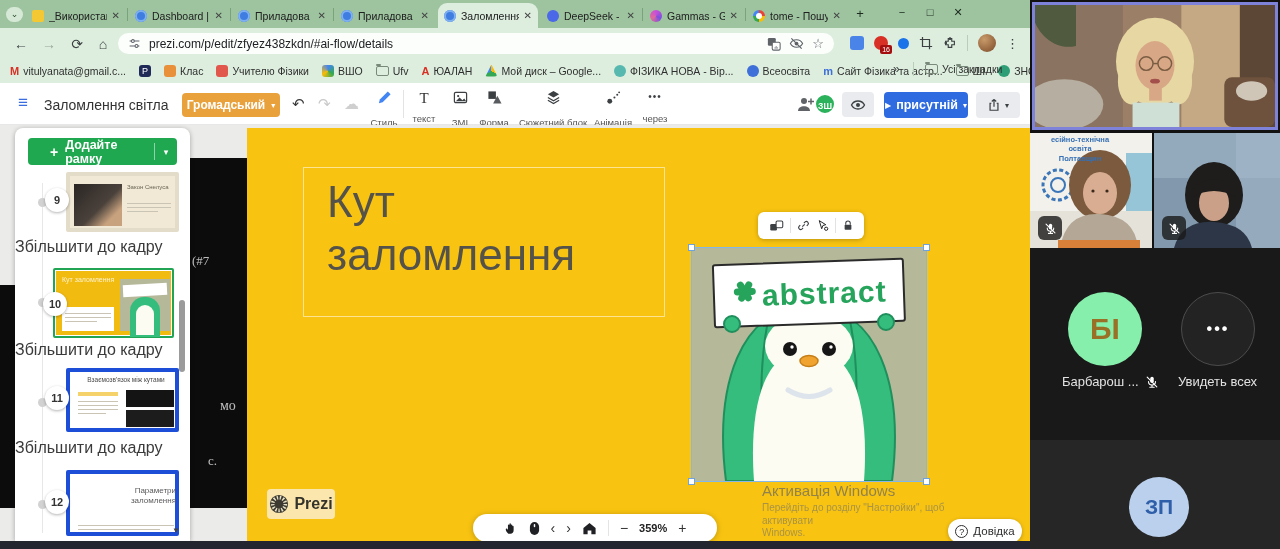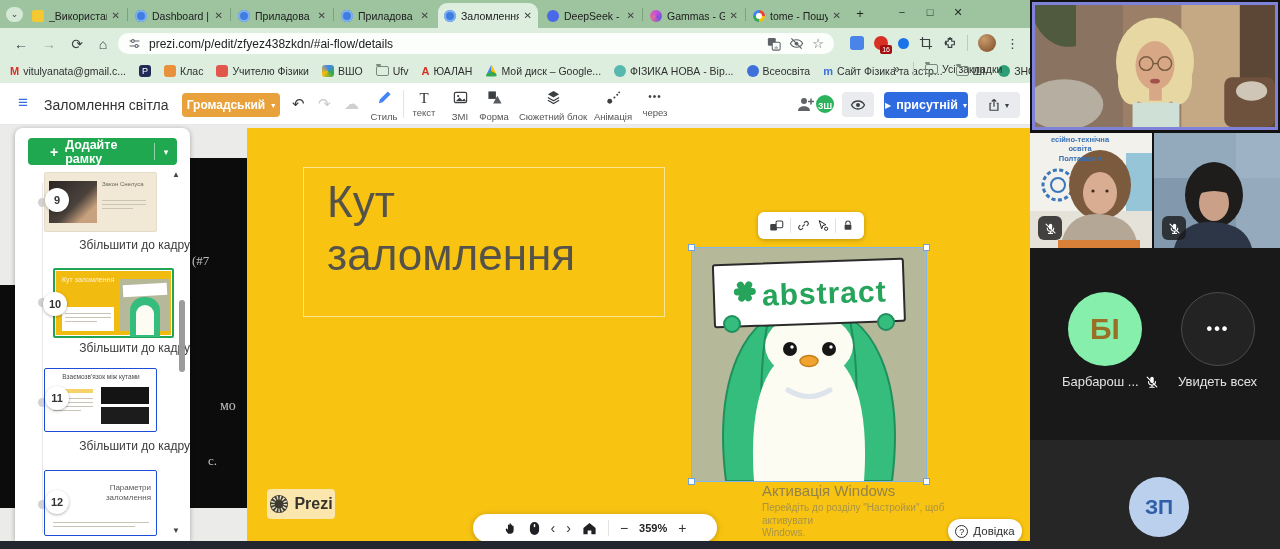--- a/index.html
+++ b/index.html
@@ -39,21 +39,21 @@
   .bm{display:flex;align-items:center;gap:4px;white-space:nowrap}
   .bmi{width:12px;height:12px;border-radius:3px;flex:none;display:inline-block}
   .folder{width:13px;height:10px;border:1.2px solid #7a8a7a;border-radius:2px;position:relative}
   .folder::before{content:"";position:absolute;left:-1px;top:-3px;width:5px;height:2px;background:#7a8a7a;border-radius:1px}
 
   
   .ptoolbar{position:absolute;left:0;top:83px;width:1030px;height:42px;background:#fff;border-bottom:1px solid #e7e7e7}
   .ptitle{position:absolute;left:44px;top:97px;font-size:14px;font-weight:normal;color:#333}
   .vis-btn{position:absolute;left:182px;top:93px;width:98px;height:24px;border-radius:4px;background:#e9a23b;color:#fff;font-size:12px;font-weight:bold;display:flex;align-items:center;justify-content:center;gap:6px}
   .tool{position:absolute;top:90px;width:62px;text-align:center}
-  .tool .lbl{font-size:9.5px;color:#555;margin-top:2px;white-space:nowrap}
+  .tool .lbl{font-size:9.5px;color:#555;margin-top:8px;white-space:nowrap}
   .tdiv{position:absolute;top:90px;width:1px;height:28px;background:#e3e3e3}
   .pill{border-radius:4px;background:#e9ebee;display:flex;align-items:center;justify-content:center;gap:4px}
   .present{position:absolute;left:884px;top:92px;width:84px;height:26px;border-radius:4px;background:#2e6ae0;color:#fff;display:flex;align-items:center;justify-content:center;gap:5px;font-size:12.5px;font-weight:bold}
   .zsh{position:absolute;left:814px;top:93px;width:22px;height:22px;border-radius:50%;background:#2bb25a;color:#fff;font-size:8.5px;font-weight:bold;line-height:22px;text-align:center;border:2px solid #fff}
 
   
   .workspace{position:absolute;left:0;top:125px;width:1030px;height:416px;background:#ebebe9;overflow:hidden}
   .darkband{position:absolute;background:#0c0c0c;color:#e9e9e9}
   .frag{position:absolute;font-family:"Liberation Serif",serif;opacity:.8}
   .slide{position:absolute;left:247px;top:3px;width:783px;height:413px;background:#f9c411}
@@ -76,23 +76,23 @@
 
   
   .sidebar{position:absolute;left:15px;top:3px;width:175px;height:413px;background:#fff;border-radius:8px 8px 0 0;box-shadow:0 1px 5px rgba(0,0,0,.3)}
   .addframe{position:absolute;left:13px;top:10px;width:149px;height:27px;background:#1fa84f;border-radius:4px;color:#fff;display:flex;align-items:center}
   .addframe .plus{font-size:14px;font-weight:bold;margin-left:22px}
   .addframe .al{font-size:12.5px;font-weight:bold;margin-left:7px;flex:1}
   .addframe .dv{width:1px;height:17px;background:rgba(255,255,255,.5)}
   .addframe .cr{width:22px;text-align:center;font-size:9px}
   .tline{position:absolute;left:27px;top:55px;width:1px;height:350px;background:#e7e7e7}
   .tdot{position:absolute;left:23px;width:9px;height:9px;border-radius:50%;background:#d2d2d2}
-  .thumb{position:absolute;left:29px;width:113px;background:#fff;border:1px solid #1d4ed8;border-radius:2px}
+  .thumb{position:absolute;left:51px;width:113px;background:#fff;border:4px solid #1d4ed8;border-radius:2px}
   .nbadge{position:absolute;width:24px;height:24px;border-radius:50%;background:#fff;box-shadow:0 1px 3px rgba(0,0,0,.3);font-size:11px;font-weight:bold;color:#333;text-align:center;line-height:24px;z-index:3}
-  .zlabel{position:absolute;left:0;width:175px;text-align:right;font-size:12px;color:#3a3a3a}
+  .zlabel{position:absolute;left:0;width:175px;text-align:left;font-size:16px;color:#3a3a3a}
   .minilines i{display:block;height:1.5px;background:#c9c4b4;margin:2.5px 0}
   .selwrap{position:absolute;left:38px;width:121px;border:2px solid #21a453;border-radius:2px;background:#fff;padding:1px}
   .sb-scroll{position:absolute;left:164px;top:172px;width:6px;height:72px;border-radius:3px;background:#9b9b9b}
   .sb-up{position:absolute;left:157px;top:42px;font-size:8px;color:#444}
   .sb-down{position:absolute;left:157px;top:398px;font-size:8px;color:#444}
 
   
   .taskbar{position:absolute;left:0;top:541px;width:1030px;height:8px;background:#23262e}
 
   

